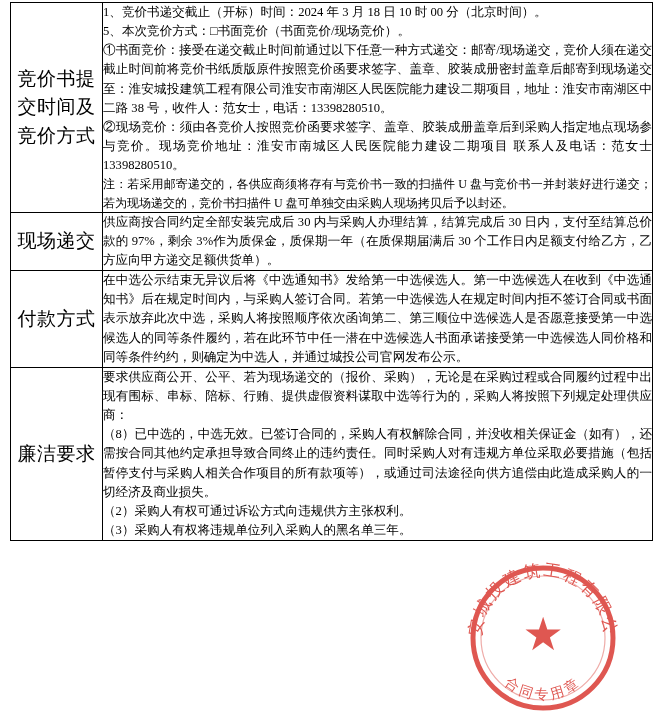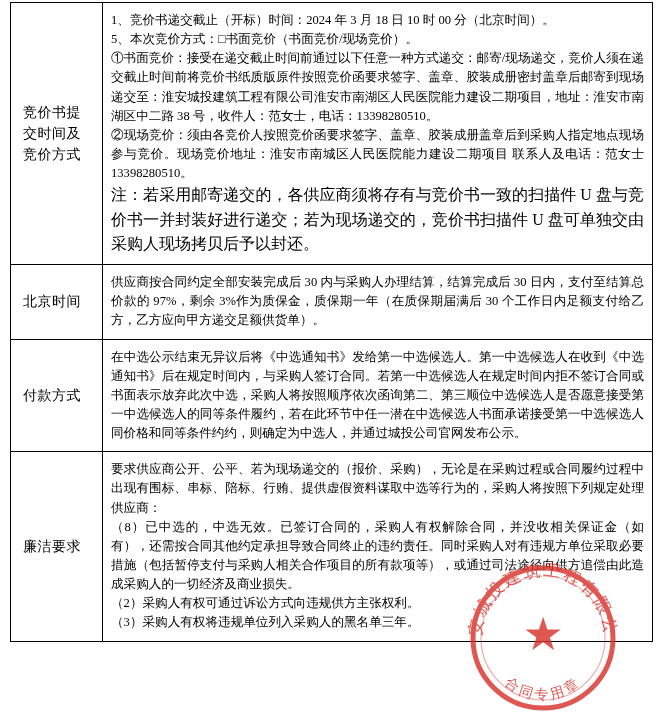--- a/index.html
+++ b/index.html
@@ -22,26 +22,26 @@
   }
   table.doc {
     border-collapse: collapse;
     width: 643px;
     margin: 2px 0 0 10px;
     table-layout: fixed;
   }
   table.doc td {
     border: 1px solid #000000;
     vertical-align: middle;
-    padding: 8px;
+    padding: 0;
   }
   td.label {
     width: 92px;
-    text-align: left;
-    font-size: 14px;
+    text-align: center;
+    font-size: 19px;
     line-height: 1.5;
     letter-spacing: 0.5px;
   }
   td.label .lbl {
     display: block;
     padding: 0 4px;
   }
   td.body {
     padding: 4px 7px 5px 7px;
     font-size: 12.6px;
@@ -58,21 +58,21 @@
     position: absolute;
     left: 455px;
     top: 548px;
     width: 176px;
     height: 176px;
     pointer-events: none;
   }
   .seal svg { display: block; }
 
   .cell-pay { }
-  .sm { font-size: 16px; }
+  .sm { font-size: 12px; }
 </style>
 </head>
 <body>
 
 <div class="page">
 
   <table class="doc">
     <colgroup>
       <col style="width:92px">
       <col>
@@ -85,21 +85,21 @@
         <td class="body">
           <p>1、竞价书递交截止（开标）时间：2024 年 3 月 18 日 10 时 00 分（北京时间）。</p>
           <p>5、本次竞价方式：□书面竞价（书面竞价/现场竞价）。</p>
           <p>①书面竞价：接受在递交截止时间前通过以下任意一种方式递交：邮寄/现场递交，竞价人须在递交截止时间前将竞价书纸质版原件按照竞价函要求签字、盖章、胶装成册密封盖章后邮寄到现场递交至：淮安城投建筑工程有限公司淮安市南湖区人民医院能力建设二期项目，地址：淮安市南湖区中二路 38 号，收件人：范女士，电话：13398280510。</p>
           <p>②现场竞价：须由各竞价人按照竞价函要求签字、盖章、胶装成册盖章后到采购人指定地点现场参与竞价。现场竞价地址：淮安市南城区人民医院能力建设二期项目 联系人及电话：范女士 13398280510。</p>
           <p class="sm">注：若采用邮寄递交的，各供应商须将存有与竞价书一致的扫描件 U 盘与竞价书一并封装好进行递交；若为现场递交的，竞价书扫描件 U 盘可单独交由采购人现场拷贝后予以封还。</p>
         </td>
       </tr>
       <tr>
         <td class="label">
-          <span class="lbl">北京时间</span>
+          <span class="lbl">现场递交</span>
         </td>
         <td class="body cell-pay">
           <p>供应商按合同约定全部安装完成后 30 内与采购人办理结算，结算完成后 30 日内，支付至结算总价款的 97%，剩余 3%作为质保金，质保期一年（在质保期届满后 30 个工作日内足额支付给乙方，乙方应向甲方递交足额供货单）。</p>
         </td>
       </tr>
       <tr>
         <td class="label">
           <span class="lbl">付款方式</span>
         </td>
         <td class="body">

